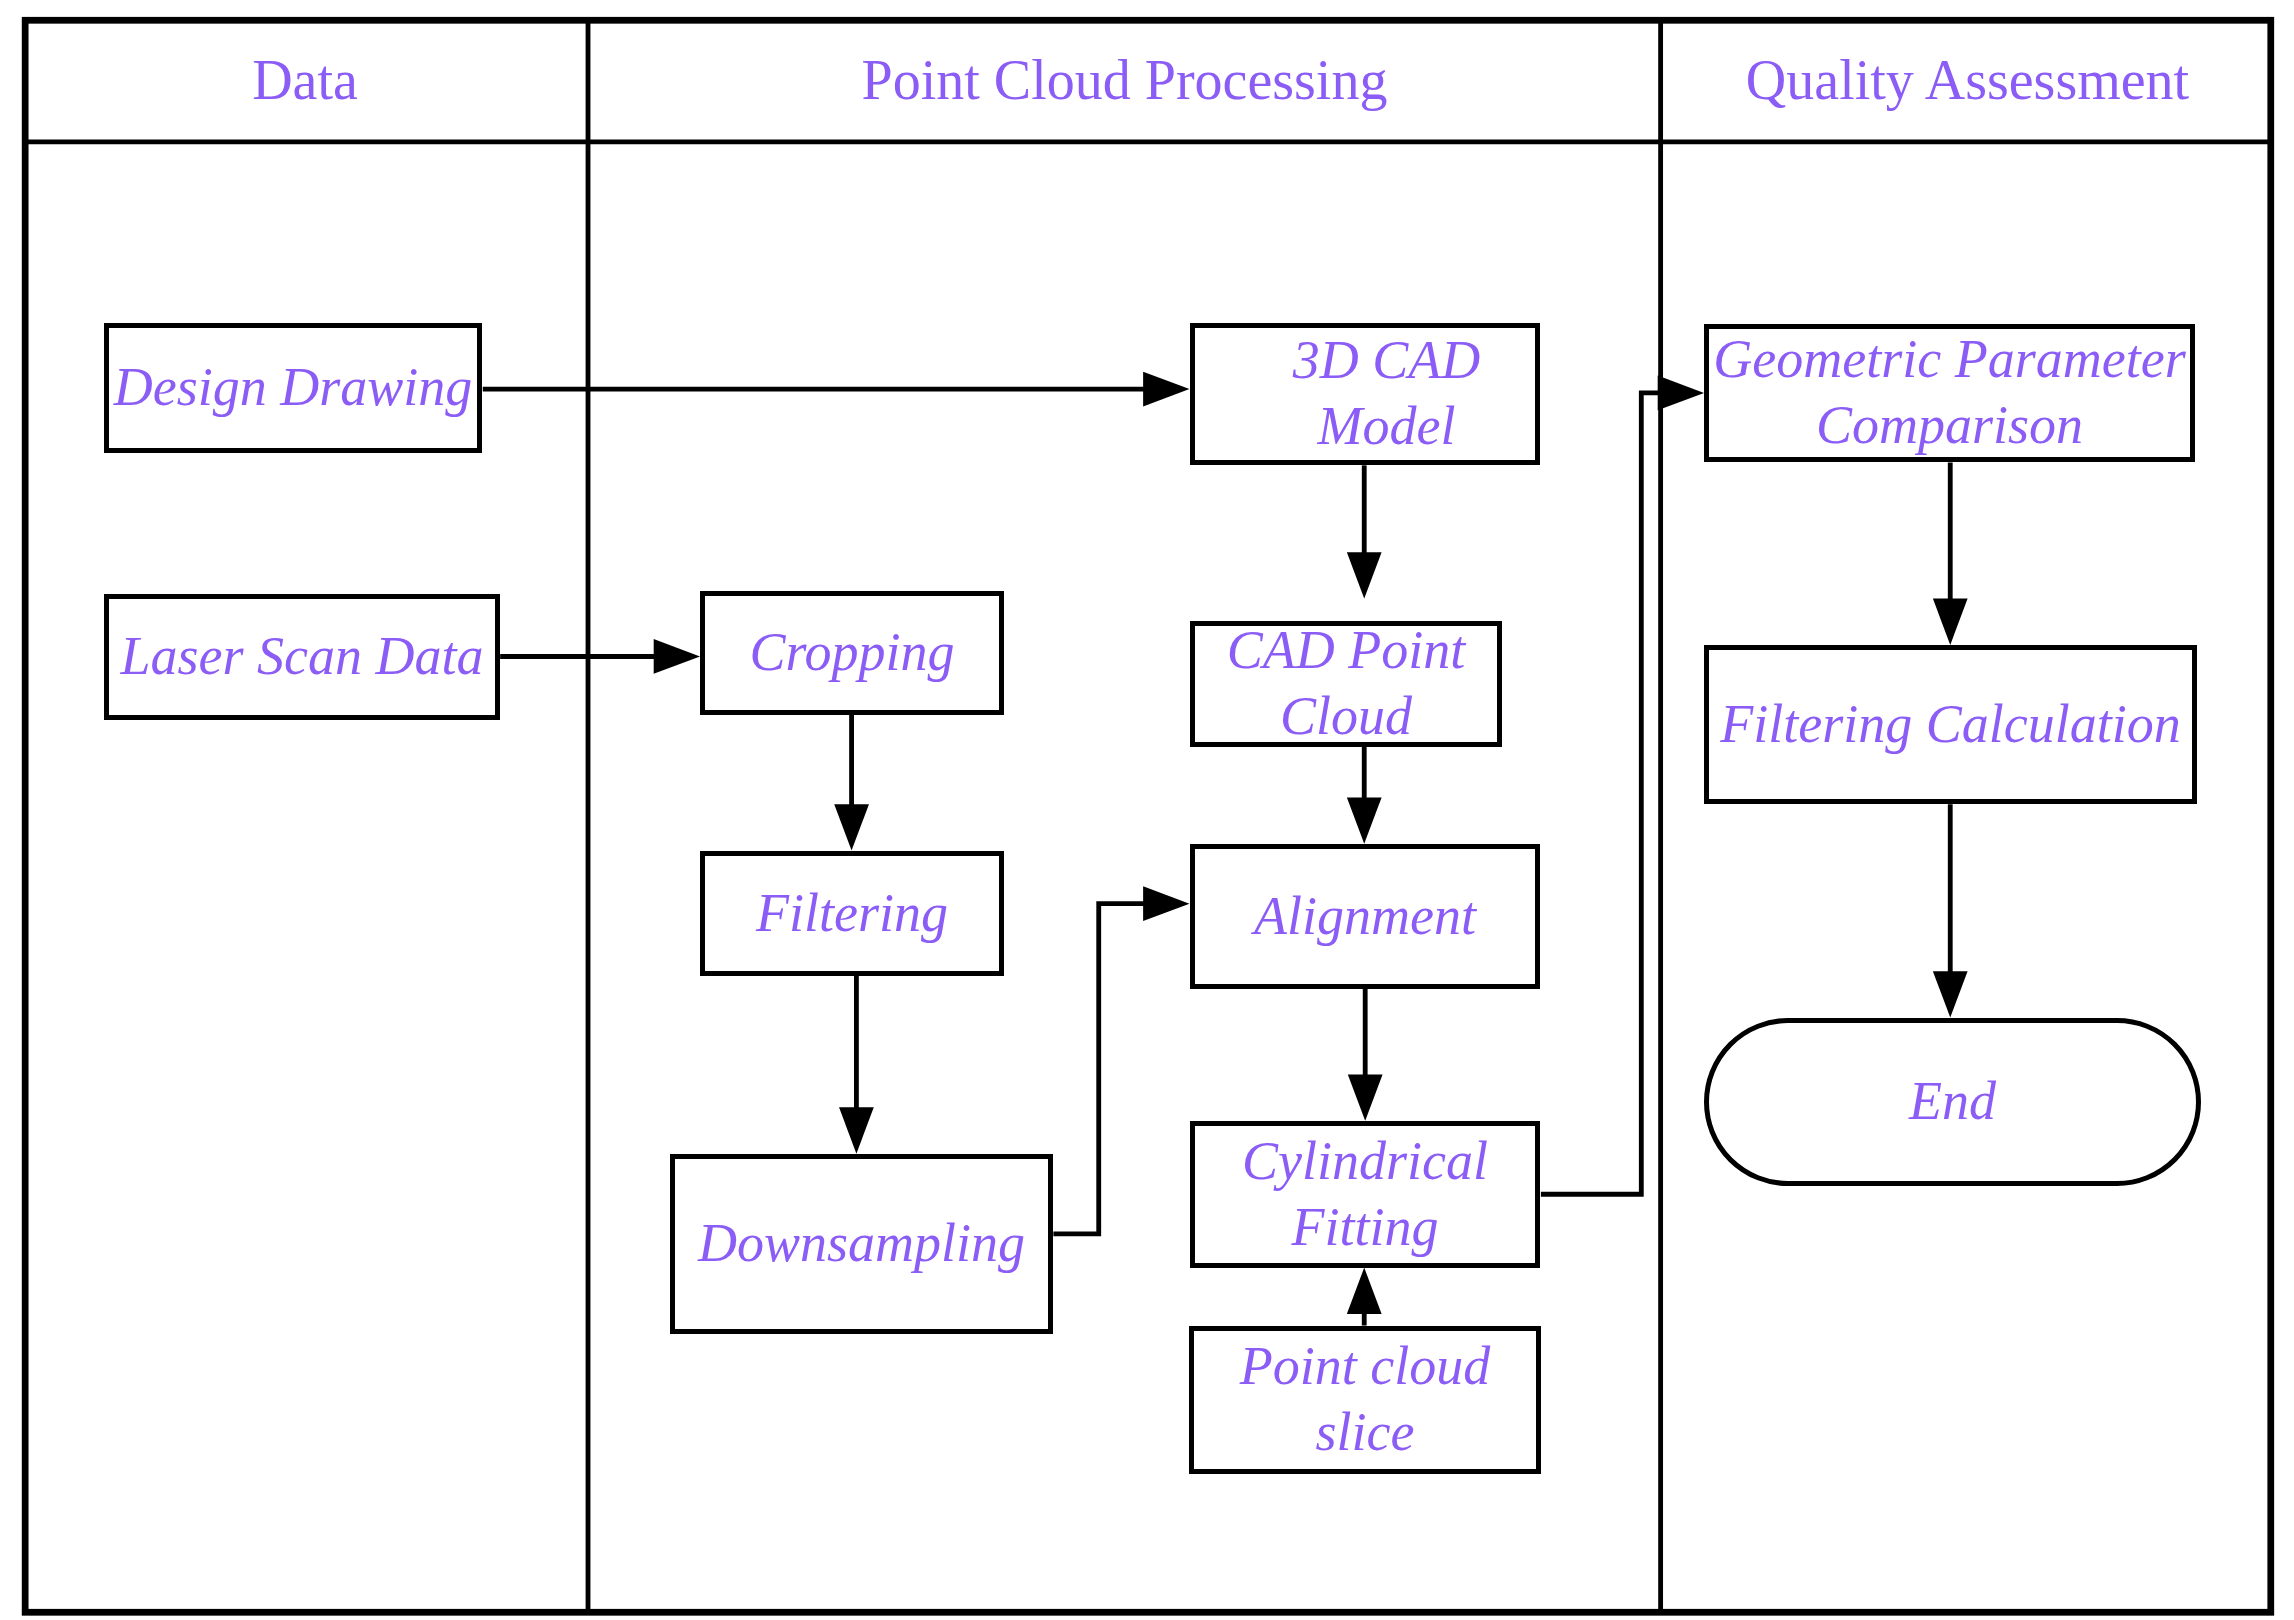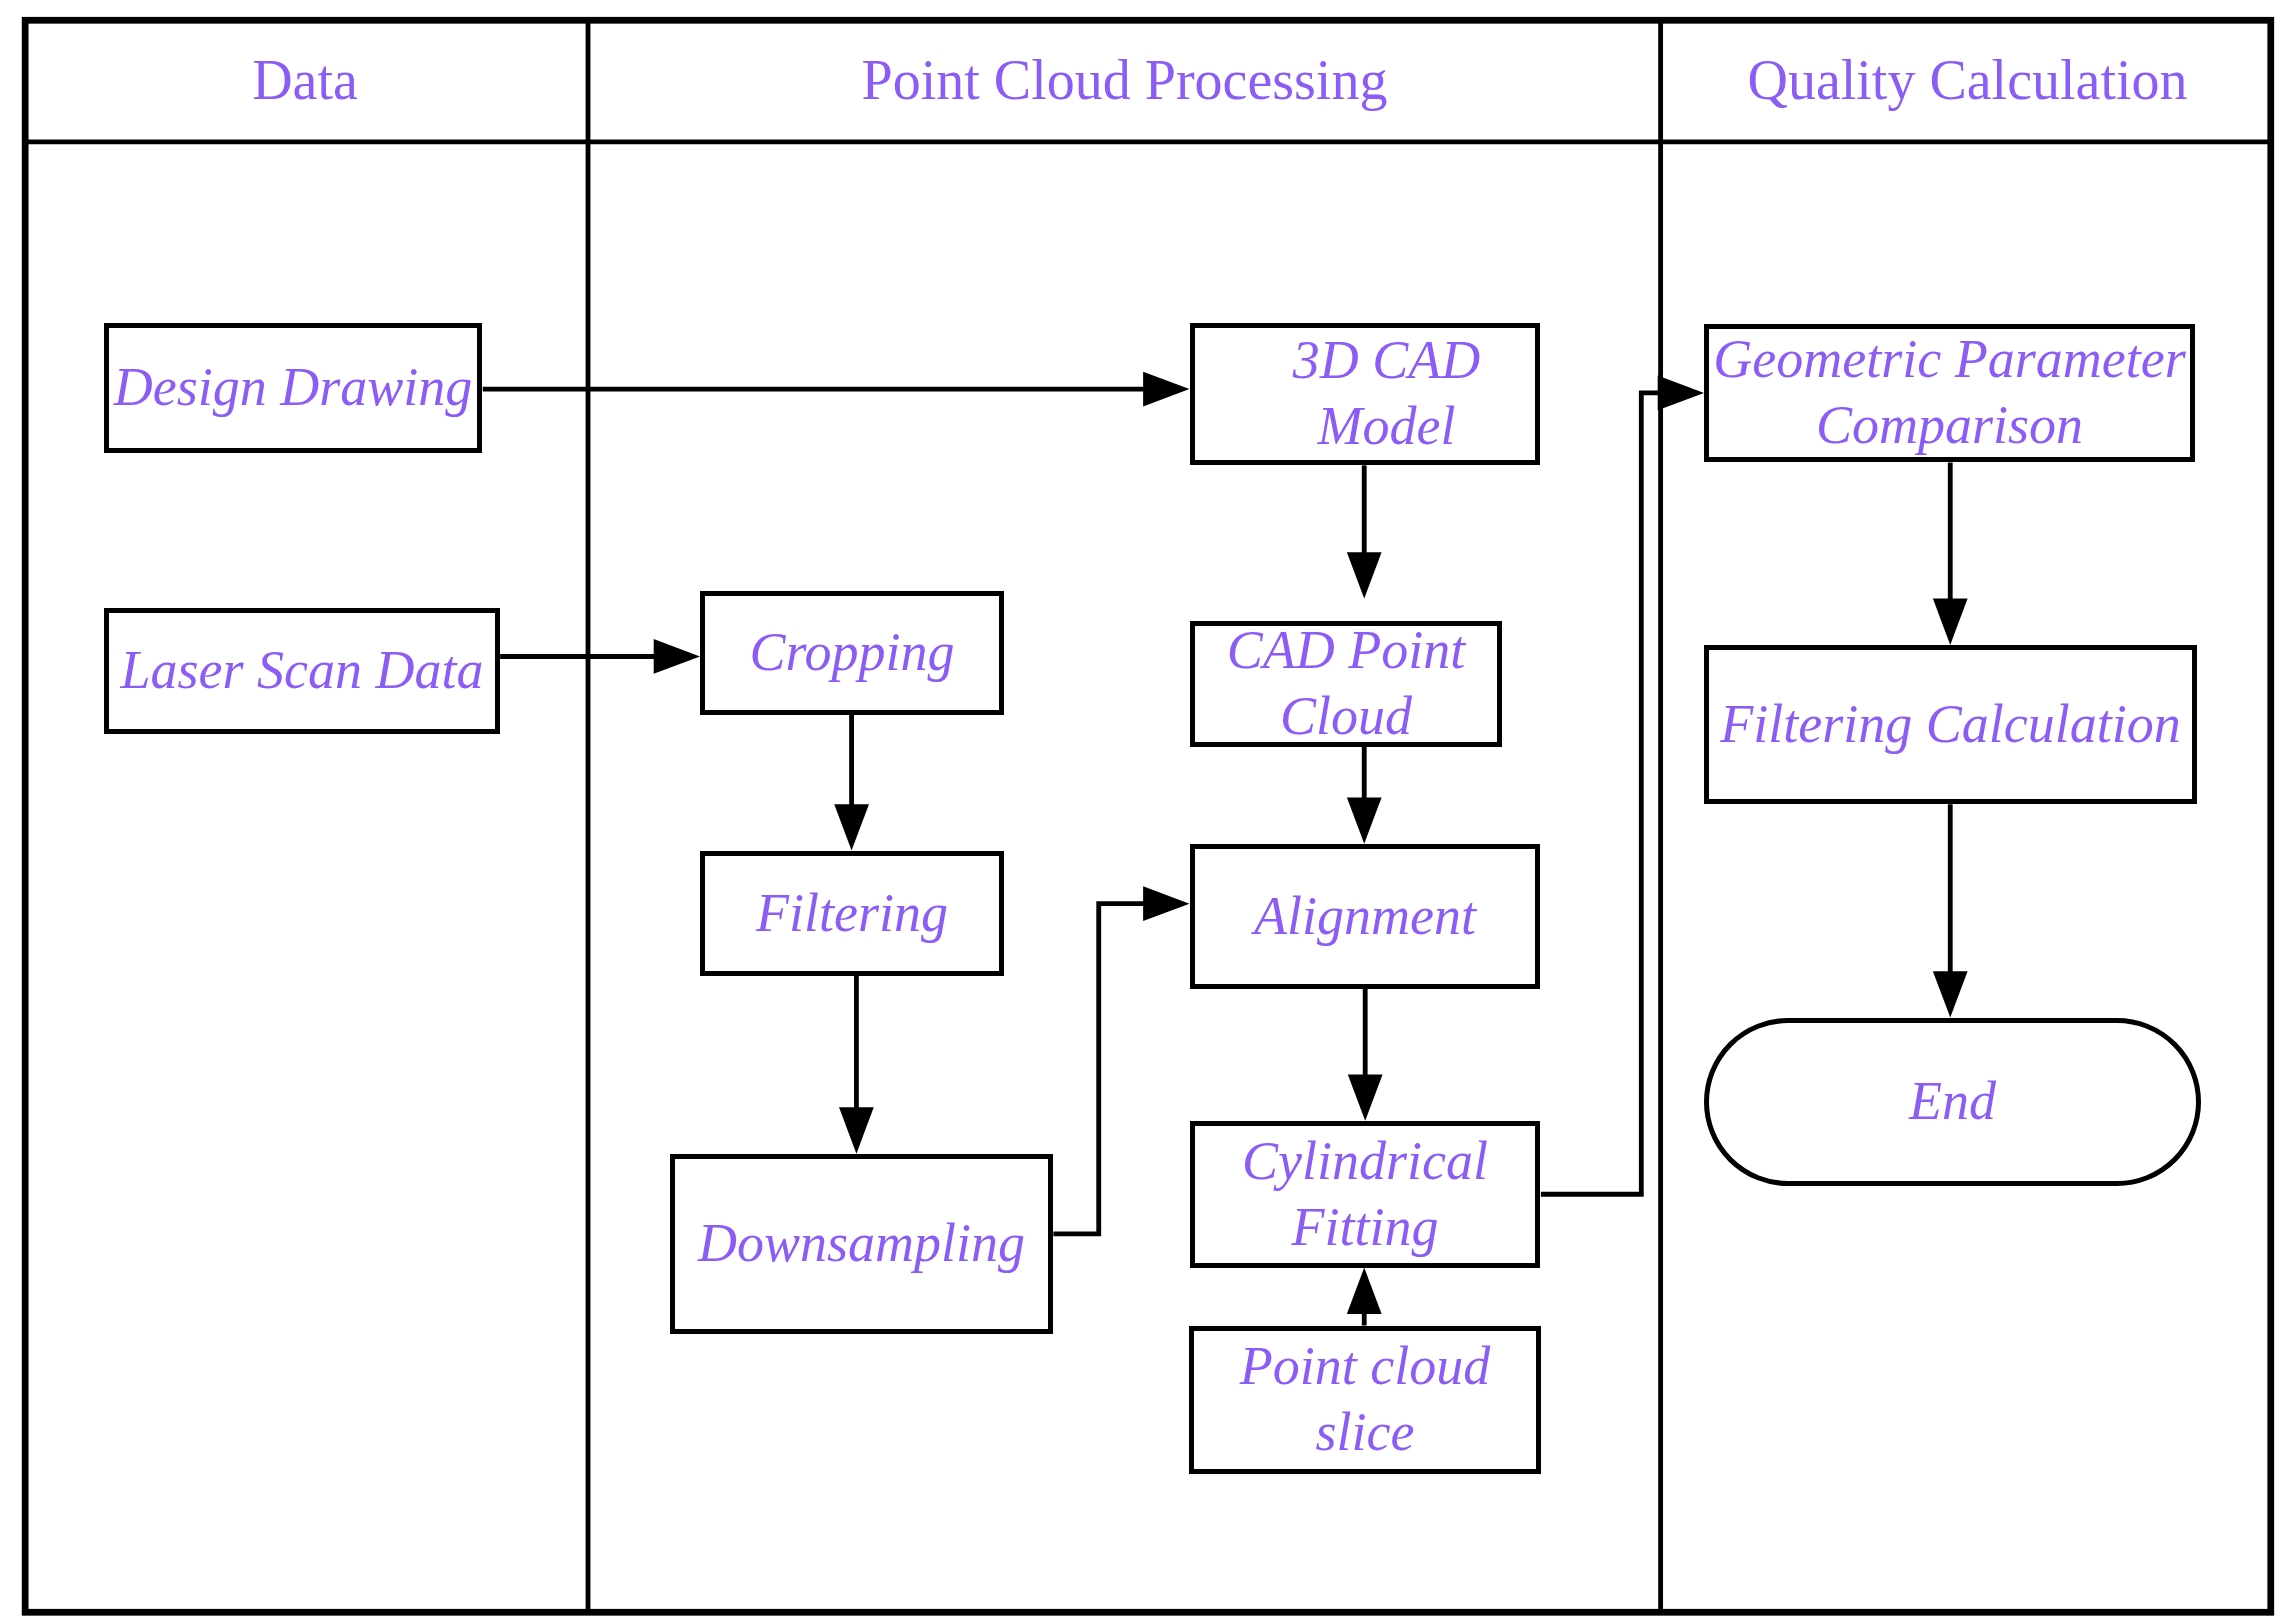--- a/index.html
+++ b/index.html
@@ -38,21 +38,21 @@
     display: flex;
     align-items: center;
     justify-content: center;
     text-align: center;
     white-space: pre-line;
     font-size: 54px;
     line-height: 1.22;
     font-style: italic;
   }
   .node.design-drawing      { left: 104px;  top: 323px;  width: 378px; height: 130px; }
-  .node.laser-scan-data     { left: 104px;  top: 594px;  width: 396px; height: 126px; margin-top: 14px; }
+  .node.laser-scan-data     { left: 104px;  top: 594px;  width: 396px; height: 126px; }
   .node.cropping            { left: 700px;  top: 591px;  width: 304px; height: 124px; }
   .node.filtering           { left: 700px;  top: 851px;  width: 304px; height: 125px; }
   .node.downsampling        { left: 670px;  top: 1154px; width: 383px; height: 180px; }
   .node.cad-3d-model        { left: 1190px; top: 323px;  width: 350px; height: 142px; padding-left: 43px; }
   .node.cad-point-cloud     { left: 1190px; top: 599px;  width: 312px; height: 126px; margin-top: 22px; }
   .node.alignment           { left: 1190px; top: 844px;  width: 350px; height: 145px; }
   .node.cylindrical-fitting { left: 1190px; top: 1121px; width: 350px; height: 147px; }
   .node.point-cloud-slice   { left: 1189px; top: 1326px; width: 352px; height: 148px; }
   .node.geometric-parameter-comparison { left: 1704px; top: 324px; width: 491px; height: 138px; }
   .node.distance-calculation{ left: 1704px; top: 645px;  width: 493px; height: 159px; }
@@ -130,21 +130,21 @@
     </g>
 
     <g>
       <line class="edge-line" x1="2020" y1="833" x2="2020" y2="1008"></line>
       <polygon class="edge-head" points="2020,1054 2002,1006 2038,1006"></polygon>
     </g>
   </svg>
 
   <div class="col-header c1">Data</div>
   <div class="col-header c2">Point Cloud Processing</div>
-  <div class="col-header c3">Quality Calculation</div>
+  <div class="col-header c3">Quality Assessment</div>
 
   <div class="node design-drawing">Design Drawing</div>
   <div class="node laser-scan-data">Laser Scan Data</div>
   <div class="node cropping">Cropping</div>
   <div class="node filtering">Filtering</div>
   <div class="node downsampling">Downsampling</div>
   <div class="node cad-3d-model">3D CAD
 Model</div>
   <div class="node cad-point-cloud">CAD Point
 Cloud</div>

